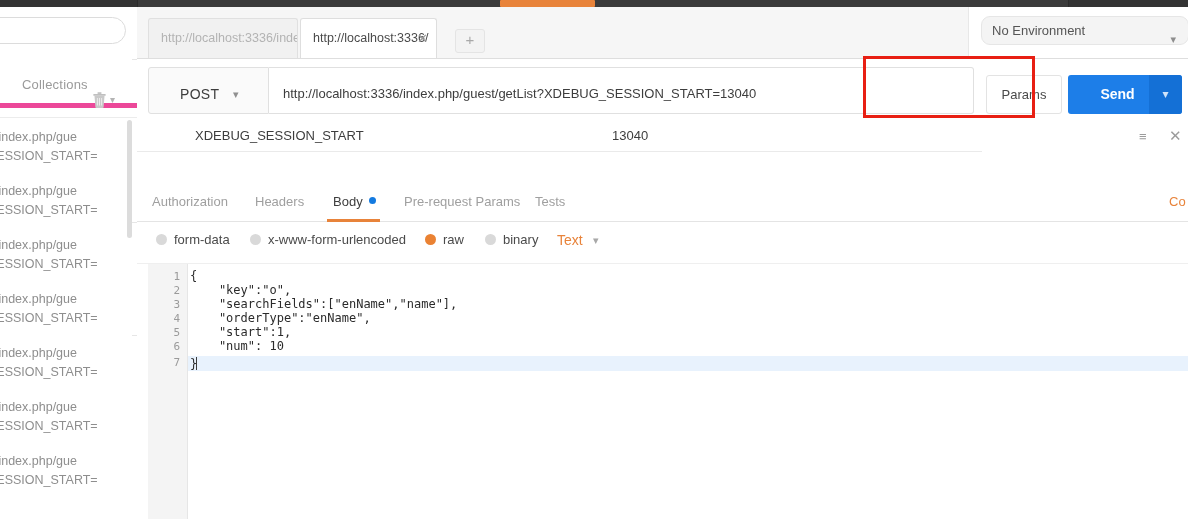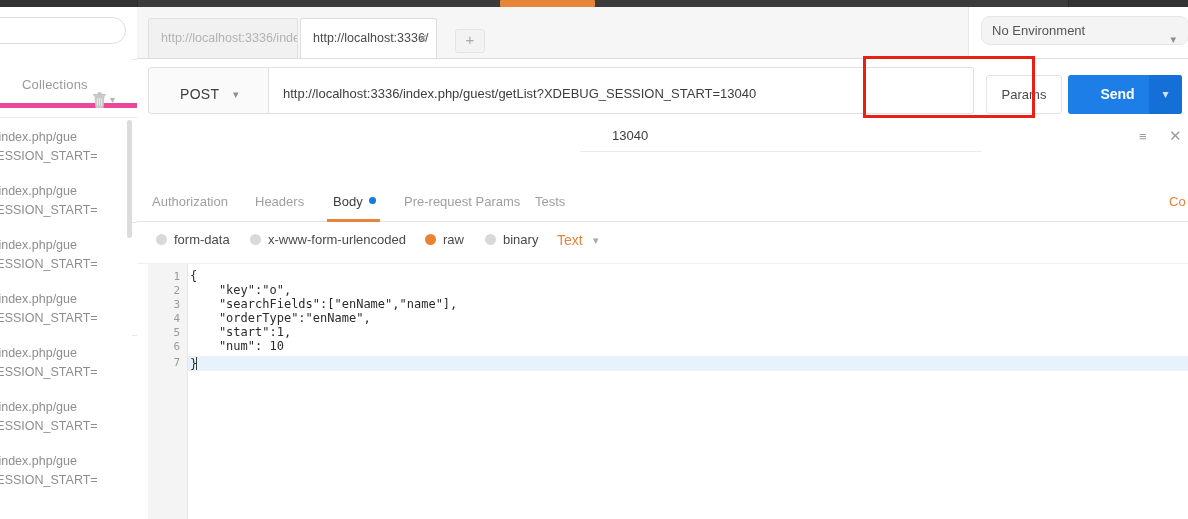--- a/index.html
+++ b/index.html
@@ -587,20 +587,21 @@
 
   <div class="params-btn">Params</div>
 
   <div class="send-btn">
     <div class="send-label">Send</div>
     <div class="send-caret">▾</div>
   </div>
 
   <div class="kv">
     <div class="kv-row r1">
+      <div class="kv-key kv-filled">XDEBUG_SESSION_START</div>
       <div class="kv-val kv-filled">13040</div>
     </div>
     <div class="kv-bulk">≡</div>
     <div class="kv-x">✕</div>
   </div>
 
   <div class="reqtabs">
     <div class="rqtab" style="left:15px">Authorization</div>
     <div class="rqtab" style="left:118px">Headers</div>
     <div class="rqtab sel" style="left:196px">

